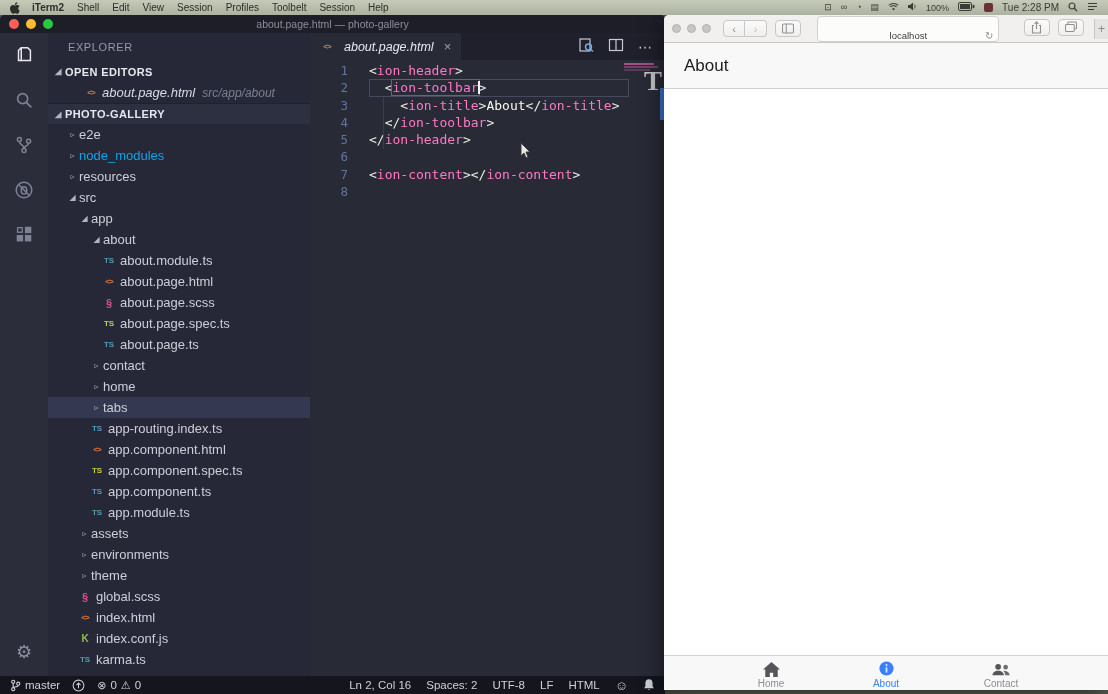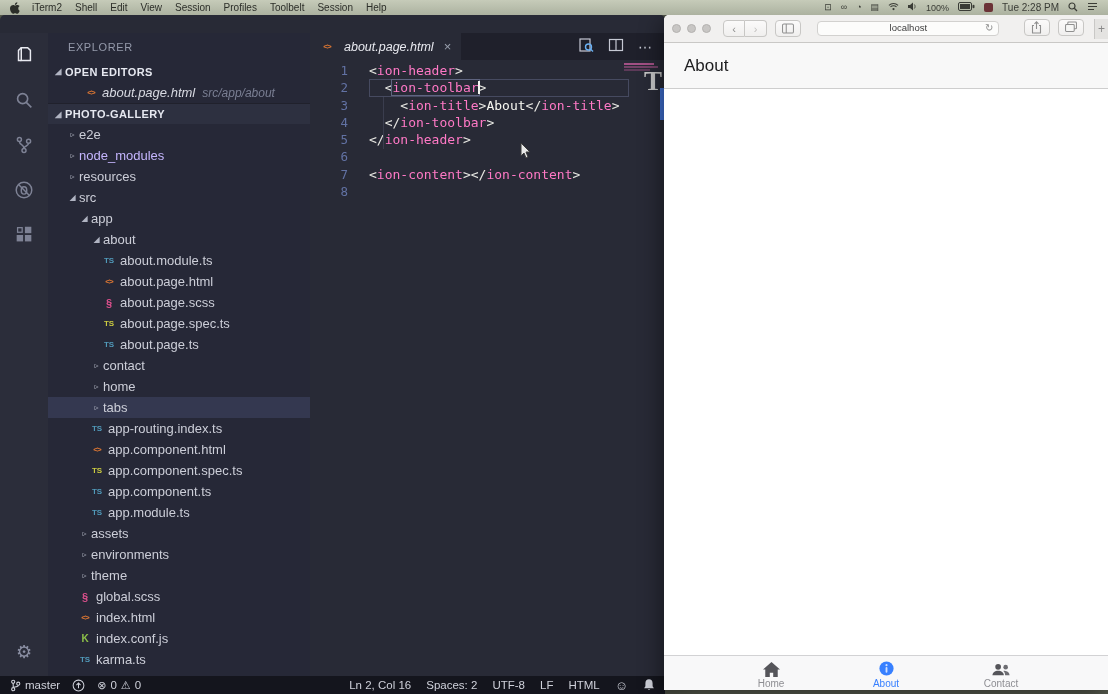--- a/index.html
+++ b/index.html
@@ -5,21 +5,21 @@
   *{box-sizing:border-box;margin:0;padding:0}
   html,body{width:1108px;height:694px;overflow:hidden}
   body{position:relative;background:#575b4e;font-family:"Liberation Sans",sans-serif;-webkit-font-smoothing:antialiased}
 
   
   .menubar{position:absolute;top:0;left:0;width:1108px;height:15px;background:linear-gradient(#c6cbb9,#acb2a0);
     display:flex;align-items:center;padding:0 10px;font-size:10px;color:#2c2e29;z-index:50}
   .menubar .apple{margin-right:4px;display:flex;align-items:center}
   #menu-items{display:flex;gap:13px;margin-left:8px}
   .menu-item{cursor:default}
-  .menu-item:first-child{font-weight:normal}
+  .menu-item:first-child{font-weight:bold}
   .menu-status{margin-left:auto;display:flex;align-items:center;gap:9px;color:#3a3c36;font-size:9px}
   .mi-glyph{font-size:9px;line-height:1}
   .flag-sq{width:9px;height:9px;border-radius:2px;background:#6b3236;display:inline-block}
 
   
   .vscode{position:absolute;left:0;top:15px;width:665px;height:679px;border-radius:5px 5px 0 0;overflow:hidden;
     box-shadow:0 10px 30px rgba(0,0,0,.45);background:#282a36}
   .titlebar{height:18px;background:#1d1e28;display:flex;align-items:center;position:relative}
   .lights{display:flex;gap:7px;margin-left:9px}
   .light{width:10px;height:10px;border-radius:50%}
@@ -35,21 +35,21 @@
   .sidebar{width:262px;background:#262837;flex-shrink:0;color:#ccced8;font-size:13px;overflow:hidden}
   .explorer-title{height:28px;display:flex;align-items:center;padding-left:20px;font-size:11px;letter-spacing:.6px;color:#959aab}
   .sec-header{height:21px;display:flex;align-items:center;padding-left:4px;font-size:11px;font-weight:bold;color:#e6e8f0;letter-spacing:.4px}
   .sec-header.project{background:#2d3040;border-top:1px solid #20212c}
   .twisty{width:13px;display:inline-block;font-size:8px;color:#b0b4c2;text-align:center;flex-shrink:0}
   .oe-item{height:21px;display:flex;align-items:center;padding-left:36px}
   .oe-name{font-style:italic;color:#d8dae2;margin-right:7px;white-space:nowrap}
   .oe-path{font-style:italic;color:#7a7f93;font-size:12px;white-space:nowrap}
   .trow{height:21px;display:flex;align-items:center;white-space:nowrap}
   .trow.sel{background:#343850}
-  .trow.dim .tlabel{color:#c4b5fd}
+  .trow.dim .tlabel{color:#0ea5e9}
   .tlabel{overflow:hidden;text-overflow:ellipsis}
   .ficon{width:14px;margin-right:4px;display:inline-block;font-weight:bold;font-size:8px;text-align:center;flex-shrink:0;font-family:"Liberation Sans",sans-serif}
   .ic-ts{color:#519aba}.ic-tss{color:#cbcb41}.ic-html{color:#e37933;letter-spacing:-1px}.ic-scss{color:#e0518f;font-size:11px}.ic-karma{color:#8dc149;font-size:10px}
 
   .editorgroup{flex:1;display:flex;flex-direction:column;background:#282a36;position:relative;min-width:0}
   .tabbar{height:27px;background:#1f202b;display:flex;align-items:stretch;flex-shrink:0}
   .tab{background:#282a36;display:flex;align-items:center;padding:0 10px;gap:6px;min-width:148px}
   .tab-label{font-style:italic;font-size:12.5px;color:#e8e9ef;white-space:nowrap}
   .tab-close{color:#9aa0ae;font-size:13px;margin-left:4px}
   .tab-actions{margin-left:auto;display:flex;align-items:center;gap:14px;padding-right:12px;color:#c6c9d4}
@@ -82,22 +82,22 @@
   .safari{position:absolute;left:664px;top:15px;width:444px;height:675px;border-radius:5px 0 0 0;overflow:hidden;
     background:#fff;box-shadow:-3px 6px 22px rgba(0,0,0,.45)}
   .sftoolbar{height:28px;background:#f1f0ef;border-bottom:1px solid #c9c8c6;display:flex;align-items:center;padding:0 8px;gap:8px}
   .sf-lights{display:flex;gap:6px;margin-right:4px}
   .sf-light{width:9px;height:9px;border-radius:50%;background:#c8c6c4;border:1px solid #b4b2b0}
   .sfbtn{height:17px;border:1px solid #c8c7c5;background:linear-gradient(#fbfafa,#f0efee);border-radius:4px;color:#8f8f8f;
     display:flex;align-items:center;justify-content:center;font-size:11px;padding:0 6px}
   .navgroup{display:flex}
   .navgroup .sfbtn:first-child{border-radius:4px 0 0 4px;width:22px}
   .navgroup .sfbtn:last-child{border-radius:0 4px 4px 0;width:22px;border-left:none;color:#c2c1bf}
-  .urlfield{flex:1;max-width:182px;height:15px;margin:0 auto;background:#fcfcfb;border:1px solid #d2d1cf;border-radius:4px;
-    display:flex;align-items:flex-start;justify-content:center;position:relative;font-size:9.5px;color:#3c3c3c}
+  .urlfield{flex:1;max-width:182px;height:26px;margin:0 auto;background:#fcfcfb;border:1px solid #d2d1cf;border-radius:4px;
+    display:flex;align-items:flex-end;justify-content:center;position:relative;font-size:9.5px;color:#3c3c3c}
   .url-reload{position:absolute;right:5px;color:#8c8c8c;font-size:10px}
   .sf-right{display:flex;gap:8px;margin-left:auto}
   .sf-plus{width:14px;height:20px;background:#e4e3e1;border-left:1px solid #c9c8c6;display:flex;align-items:center;
     justify-content:center;color:#8a8a8a;font-size:12px;margin-right:-8px;margin-left:2px}
 
   .ionic-header{height:46px;background:#f8f8f8;border-bottom:1px solid #cecece;display:flex;align-items:center;padding-left:20px}
   .ionic-title{font-size:17px;color:#1d1d1f;font-weight:500}
   .ionic-content{position:absolute;top:75px;bottom:35px;left:0;right:0;background:#fff}
   .ionic-tabbar{position:absolute;bottom:0;left:0;right:0;height:35px;background:#f8f8f9;border-top:1px solid #d2d2d4;
     display:flex;justify-content:center}
@@ -163,20 +163,28 @@
     </span>
     <span>
       <svg width="11" height="9" viewBox="0 0 11 9">
           <path d="M1 1.5h9M1 4.5h9M1 7.5h6" stroke="#3a3c36" stroke-width="1.1"></path>
         </svg>
     </span>
   </div>
 </div>
 
 <div class="vscode">
+  <div class="titlebar">
+    <div class="lights">
+      <span class="light l-red"></span>
+      <span class="light l-yellow"></span>
+      <span class="light l-green"></span>
+    </div>
+    <span class="win-title">about.page.html — photo-gallery</span>
+  </div>
 
   <div class="vsbody">
     <div class="activitybar">
       <span class="ab-icon active">
         <svg width="22" height="22" viewBox="0 0 24 24" fill="none" stroke="currentColor" stroke-width="1.6">
             <path d="M9 4h7l3 3v11H9z"></path>
             <path d="M9 4 6 7v11h3"></path>
           </svg>
       </span>
       <span class="ab-icon">

